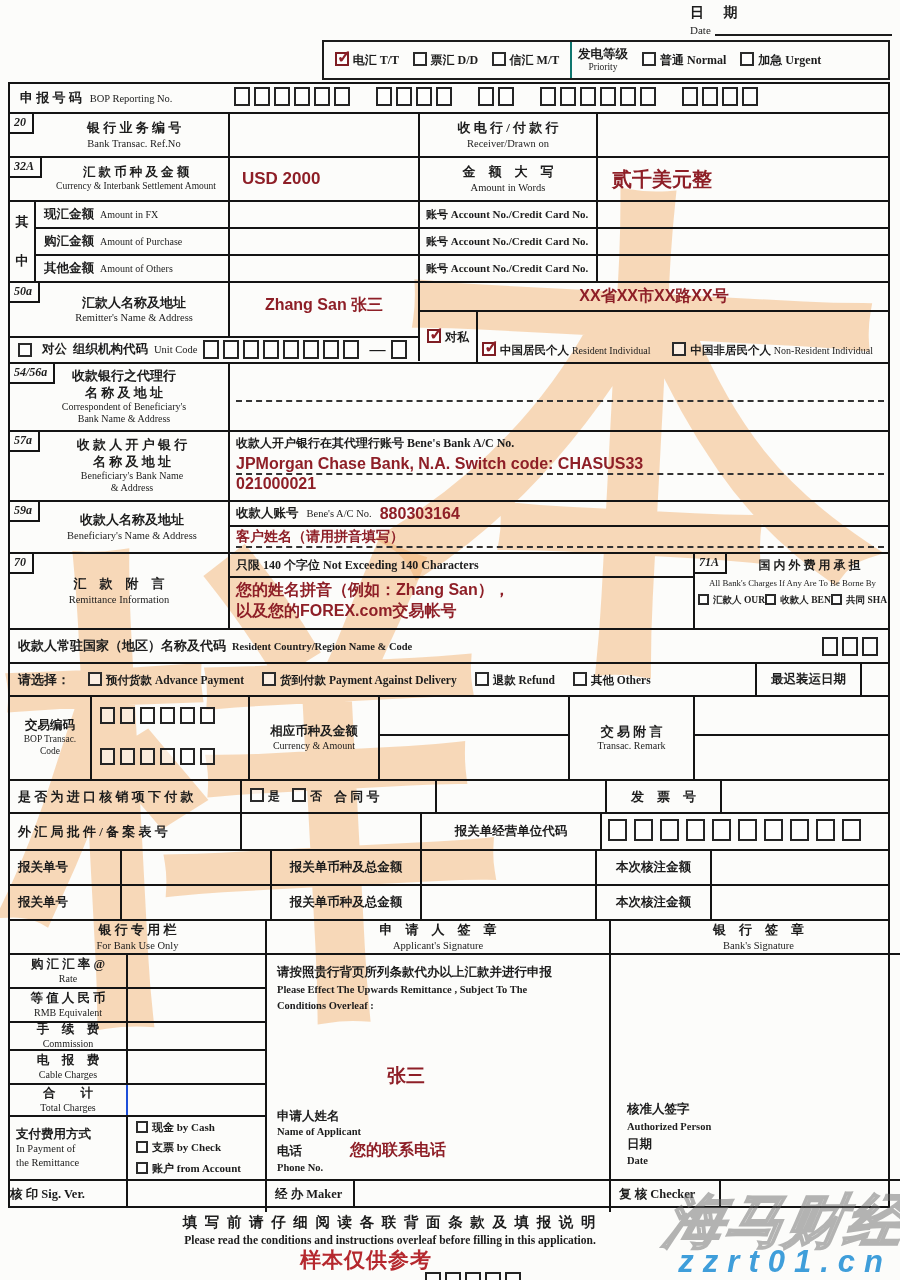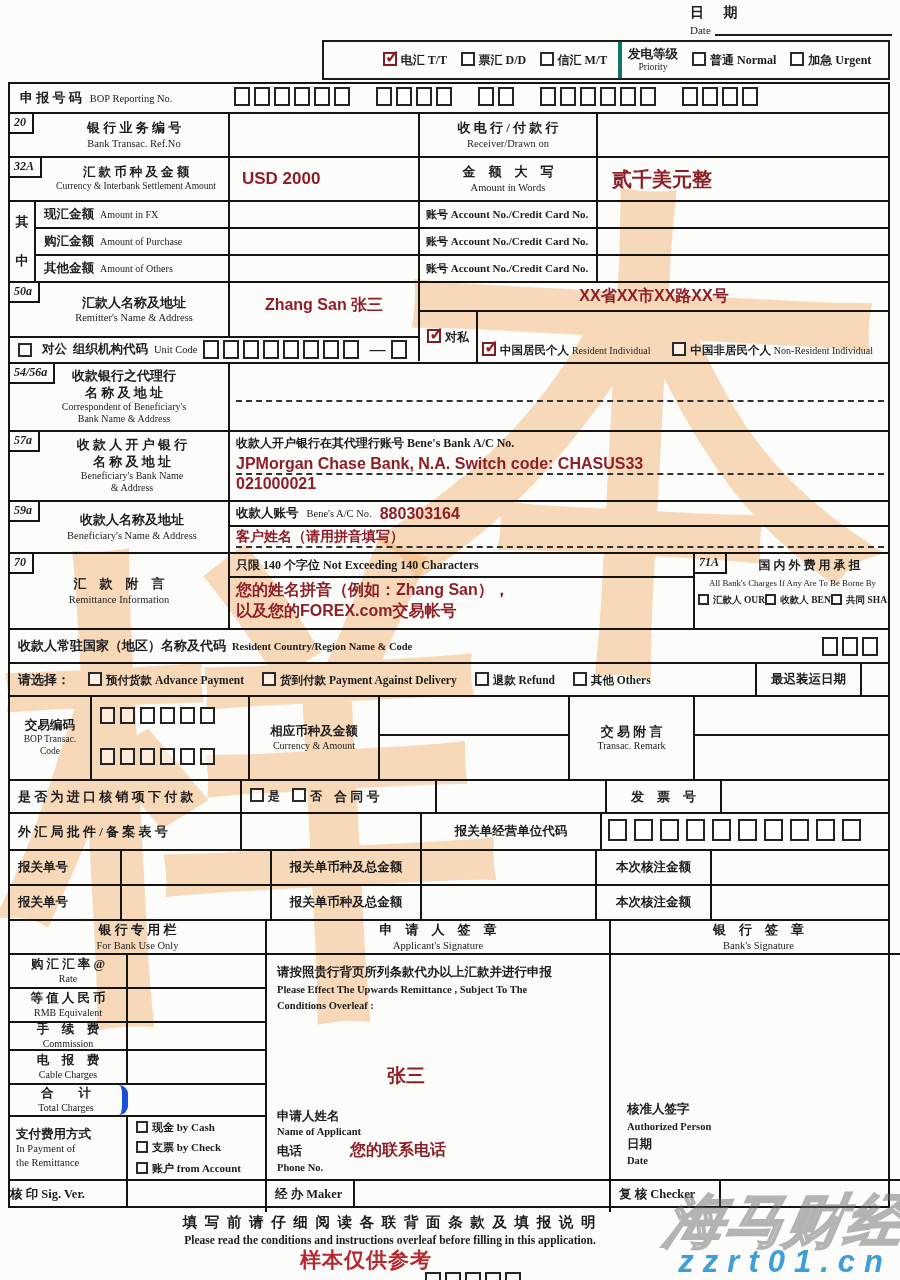--- a/index.html
+++ b/index.html
@@ -10,21 +10,21 @@
   #wm1{left:390px;top:190px;font-size:500px;transform:rotate(3deg);}
   #wm2{left:0px;top:540px;font-size:500px;transform:rotate(-3deg);}
   #wm-brand{position:absolute;right:-6px;top:1183px;z-index:3;font-family:"Liberation Sans",sans-serif;font-weight:bold;font-style:italic;font-size:58px;letter-spacing:2px;color:transparent;-webkit-text-stroke:2px rgba(105,105,105,.5);transform:skewX(-10deg);white-space:nowrap;}
   #wm-site{position:absolute;right:8px;top:1244px;z-index:3;font-family:"Liberation Sans",sans-serif;font-weight:bold;font-style:italic;font-size:31px;letter-spacing:9px;color:#3f9eda;text-shadow:0 0 2px #fff;}
   
   #date-block{position:absolute;left:690px;top:4px;width:202px;z-index:2;}
   #date-block .cn{font-weight:bold;font-size:14px;letter-spacing:8px;}
   #date-block .row{display:flex;align-items:flex-end;font-size:11px;}
   #date-block .line{flex:1;border-bottom:2px solid #1c1c1c;height:12px;margin-left:4px;}
   #ptype{position:absolute;left:322px;top:40px;width:568px;height:40px;border:2px solid #1c1c1c;display:flex;z-index:2;box-sizing:border-box;background:transparent;}
-  #ptype .lcell{flex:0 0 238px;border-right:4px solid #0f766e;display:flex;align-items:center;justify-content:space-around;padding:0 4px;margin-left:48px;}
+  #ptype .lcell{flex:0 0 238px;border-right:2px solid #0f766e;display:flex;align-items:center;justify-content:space-around;padding:0 4px;}
   #ptype .rcell{flex:1;display:flex;align-items:center;gap:14px;padding:0 6px;}
   .stack{display:flex;flex-direction:column;align-items:center;line-height:1.1;}
   .cnl{font-weight:bold;font-size:12.5px;}
   .enl{font-size:9.5px;}
   
   .opt{white-space:nowrap;font-size:12px;font-weight:bold;}
   .opt .en{font-weight:normal;}
   .cb{display:inline-block;width:14px;height:14px;border:2px solid #2b2b2b;background:rgba(255,255,255,.6);position:relative;vertical-align:-2px;margin-right:4px;box-sizing:border-box;}
   .cb.on{border-color:#7e1d23;}
   .cb.on::after{content:"✓";position:absolute;left:0px;top:-8px;font-size:18px;font-weight:bold;color:#8e1f27;}
@@ -474,21 +474,21 @@
         <div style="display:flex;height:34px;border-bottom:2px solid #141414;box-sizing:border-box;">
           <div style="flex:0 0 118px;border-right:2px solid #141414;box-sizing:border-box;" class="labmid-wrap">
               <div class="labmid">
                 <span class="cn12">电　报　费</span>
                 <span class="en10">Cable Charges</span>
               </div>
             </div>
           <div style="flex:1;"></div>
         </div>
         <div style="display:flex;height:32px;border-bottom:2px solid #141414;box-sizing:border-box;">
-          <div style="flex:0 0 118px;border-right:6px solid #1d4ed8;box-sizing:border-box;border-radius:9px;" class="labmid-wrap">
+          <div style="flex:0 0 118px;border-right:2px solid #1d4ed8;box-sizing:border-box;" class="labmid-wrap">
               <div class="labmid">
                 <span class="cn12">合　　计</span>
                 <span class="en10">Total Charges</span>
               </div>
             </div>
           <div style="flex:1;"></div>
         </div>
         <div style="display:flex;height:64px;border-bottom:2px solid #141414;box-sizing:border-box;">
           <div style="flex:0 0 118px;border-right:2px solid #141414;box-sizing:border-box;padding-left:6px;display:flex;flex-direction:column;justify-content:center;line-height:1.3;">
             <span class="cn12">支付费用方式</span>

